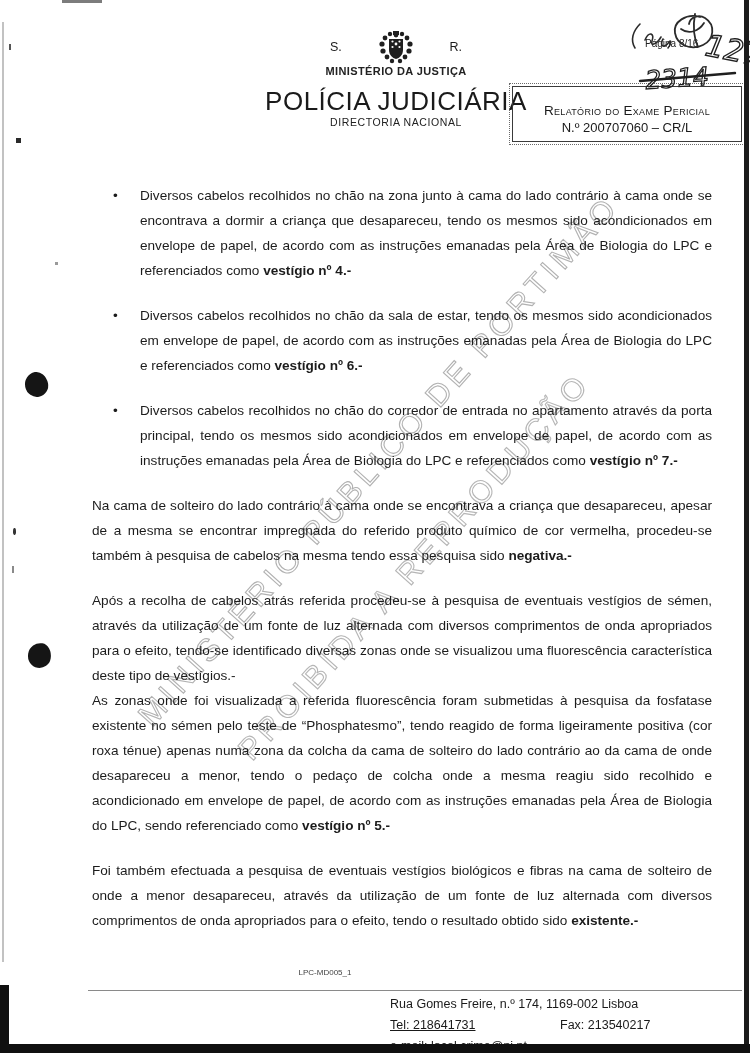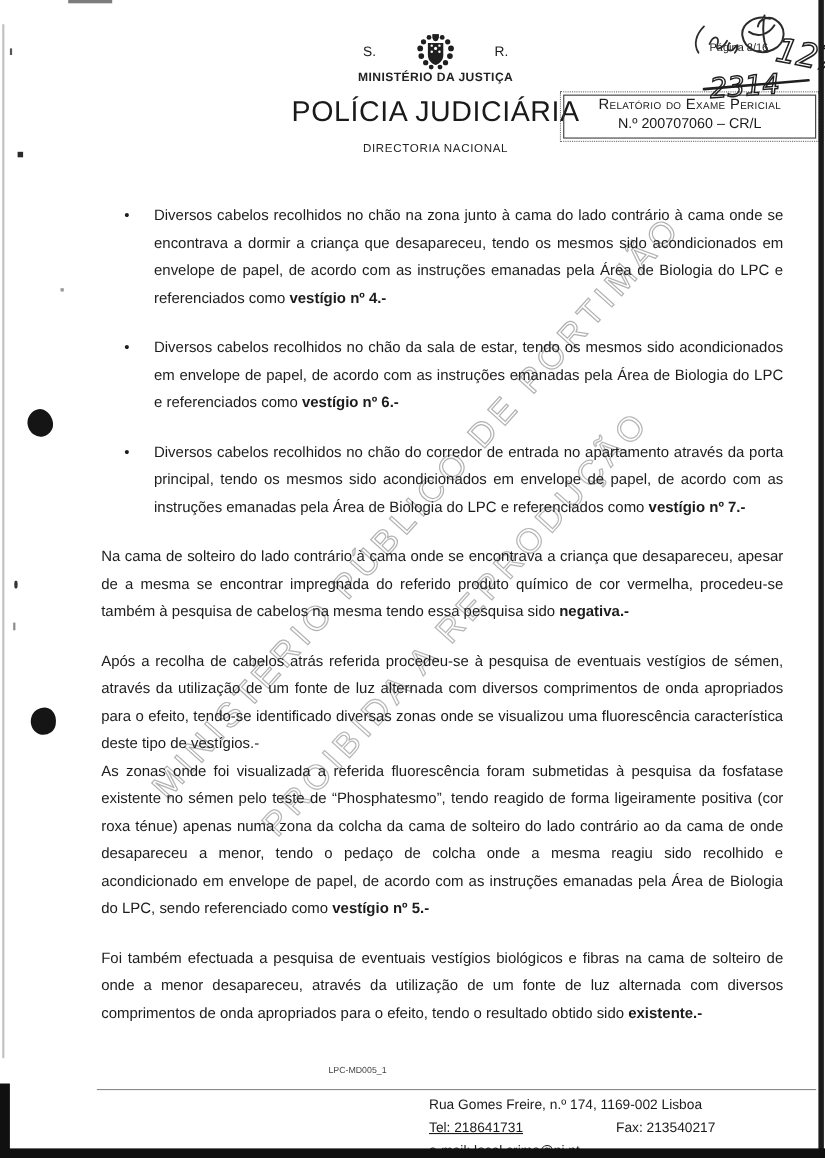--- a/index.html
+++ b/index.html
@@ -21,23 +21,23 @@
   .speck{position:absolute;background:#555;}
   .speck-a{left:9px;top:44px;width:2px;height:6px;}
   .speck-b{left:16px;top:138px;width:5px;height:5px;background:#2a2a2a;}
   .speck-c{left:55px;top:262px;width:3px;height:3px;background:#9a9a9a;}
   .speck-d{left:13px;top:528px;width:3px;height:7px;background:#333;border-radius:40%;}
   .speck-e{left:12px;top:566px;width:2px;height:7px;background:#8a8a8a;}
   
   .crest-row{position:absolute;left:330px;top:30px;width:132px;display:flex;align-items:center;justify-content:space-between;font-size:12.5px;}
   .ministry{position:absolute;left:250px;top:65px;width:292px;text-align:center;font-size:11px;font-weight:700;letter-spacing:.4px;color:#222;}
   .org-title{position:absolute;left:210px;top:86px;width:372px;text-align:center;font-size:26px;font-weight:400;letter-spacing:.5px;color:#1a1a1a;}
-  .directorate{position:absolute;left:250px;top:129px;width:292px;text-align:center;font-size:10.5px;letter-spacing:.6px;color:#222;}
+  .directorate{position:absolute;left:250px;top:116px;width:292px;text-align:center;font-size:10.5px;letter-spacing:.6px;color:#222;}
   .report-box{
-    position:absolute;left:512px;top:86px;width:224px;padding:0 2px 6px 2px;
+    position:absolute;left:512px;top:86px;width:224px;padding:16px 2px 6px 2px;
     border:1px solid #3a3a3a;outline:1px dotted #6a6a6a;outline-offset:2px;
     text-align:center;
   }
   .report-box .l1{font-size:13.5px;font-variant:small-caps;letter-spacing:.3px;color:#1a1a1a;}
   .report-box .l2{font-size:13px;margin-top:2px;color:#1a1a1a;}
   .page-num{position:absolute;left:645px;top:38px;font-size:10px;color:#222;}
   .hand-svg{position:absolute;left:0;top:0;width:750px;height:120px;}
   
   .wm-svg{position:absolute;left:0;top:0;width:750px;height:1053px;pointer-events:none;}
   .wm-svg text{

